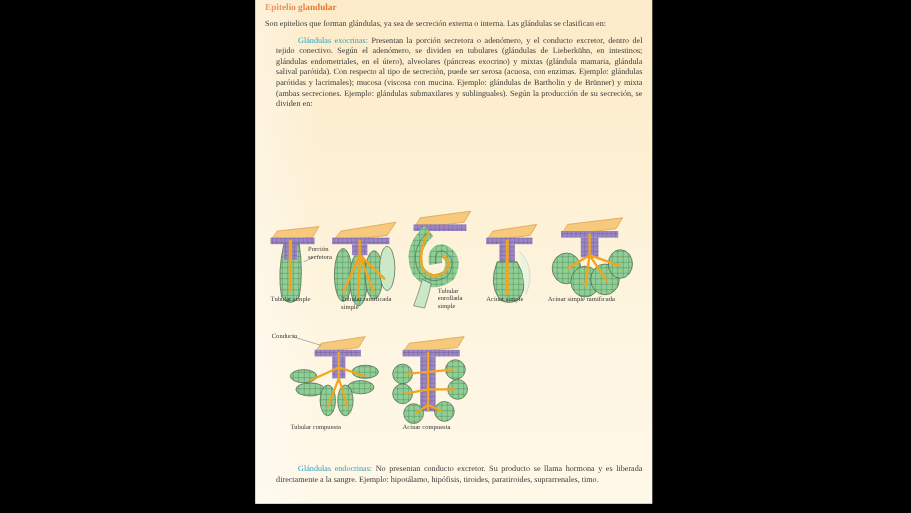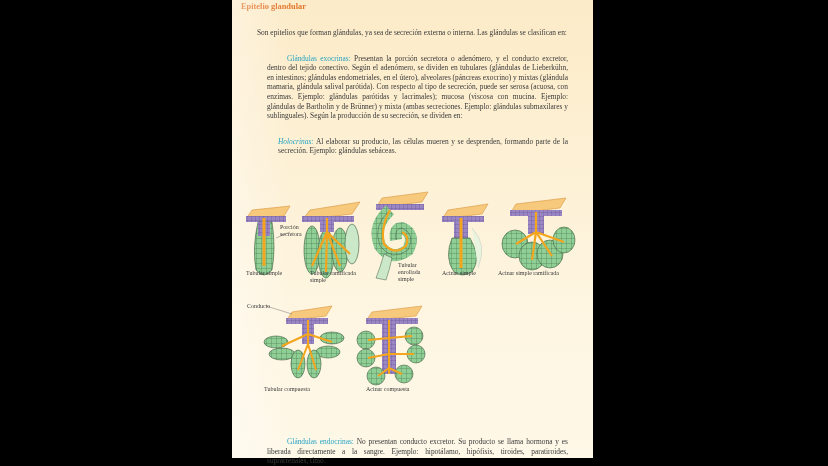--- a/index.html
+++ b/index.html
@@ -15,21 +15,21 @@
   .page::before {
     content: ""; position: absolute; left: 0; top: 0; bottom: 0; width: 60px;
     background: linear-gradient(90deg, rgba(255,255,255,0.35), rgba(255,255,255,0));
     pointer-events: none;
   }
   .title {
     font-family: "Liberation Serif", serif; font-weight: bold; color: #e2772e;
     font-size: 8.4px; line-height: 10px; margin: 0 0 5px 0;
   }
   p {
-    margin: 16px; font-family: "Liberation Serif", serif; font-size: 7.4px; line-height: 9.6px;
+    margin: 0; font-family: "Liberation Serif", serif; font-size: 7.4px; line-height: 9.6px;
     text-align: justify; color: #3a3a3a; position: relative;
   }
   .intro { margin-bottom: 5px; }
   .term { color: #27a4c3; padding-left: 20px; }
   .term-i { color: #27a4c3; font-style: italic; }
   .block { padding-left: 10px; }
   .sub { padding-left: 21px; margin-top: 4px; }
   .figure {
     position: absolute; left: 0; top: 188px; width: 361px; height: 210px;
   }
@@ -44,21 +44,20 @@
 </head>
 <body>
 
 <div class="page">
   <div class="title">Epitelio glandular</div>
   <p class="intro">Son epitelios que forman glándulas, ya sea de secreción externa o interna. Las glándulas se clasifican en:</p>
 
   <div class="block">
     <p><span class="term">Glándulas exocrinas:</span><span> Presentan la porción secretora o adenómero, y el conducto excretor, dentro del tejido conectivo. Según el adenómero, se dividen en tubulares (glándulas de Lieberkühn, en intestinos; glándulas endometriales, en el útero), alveolares (páncreas exocrino) y mixtas (glándula mamaria, glándula salival parótida). Con respecto al tipo de secreción, puede ser serosa (acuosa, con enzimas. Ejemplo: glándulas parótidas y lacrimales); mucosa (viscosa con mucina. Ejemplo: glándulas de Bartholin y de Brünner) y mixta (ambas secreciones. Ejemplo: glándulas submaxilares y sublinguales). Según la producción de su secreción, se dividen en:</span></p>
   </div>
-  <p class="sub"><span class="term-i">Holocrinas:</span><span> Al elaborar su producto, las células mueren y se desprenden, formando parte de la secreción. Ejemplo: glándulas sebáceas.</span></p>
 
   <div class="figure">
     <svg width="361" height="210" viewBox="0 0 361 210">
       <defs>
         <pattern id="cells" width="5" height="5" patternUnits="userSpaceOnUse">
           <rect width="5" height="5" fill="#8fcf95"></rect>
           <path d="M0 0H5V5" fill="none" stroke="#3e6a45" stroke-width="0.6"></path>
         </pattern>
         <pattern id="pcells" width="4" height="4" patternUnits="userSpaceOnUse">
           <rect width="4" height="4" fill="#9b86c4"></rect>

